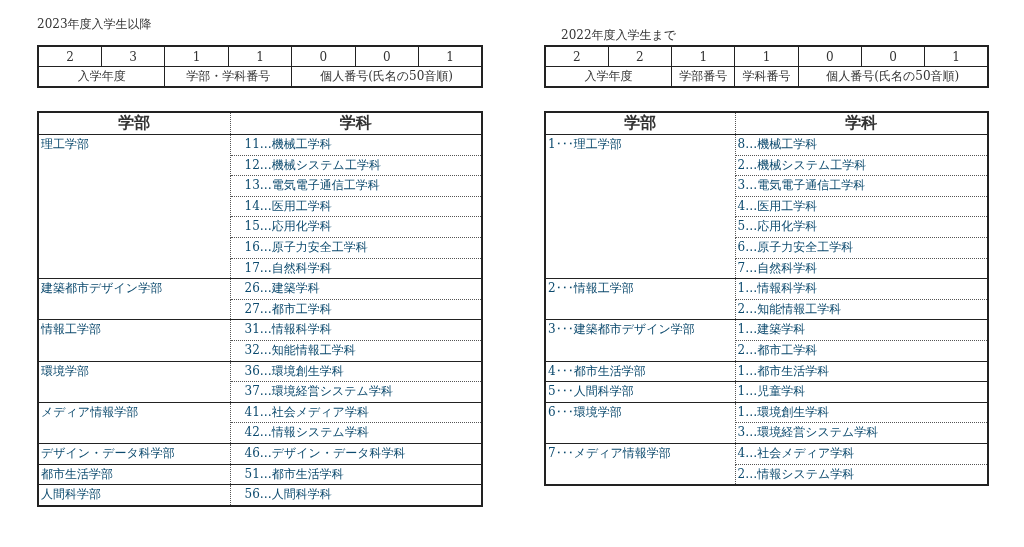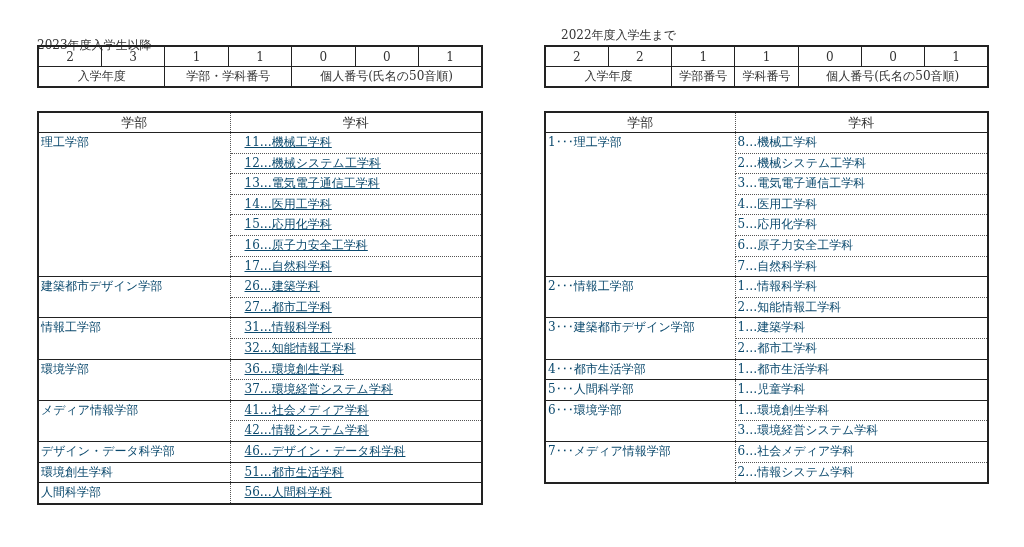--- a/index.html
+++ b/index.html
@@ -4,33 +4,33 @@
 <style>
   html, body { margin:0; padding:0; background:#ffffff; }
   body { width:1024px; height:547px; position:relative; overflow:hidden;
          font-family:"DejaVu Serif","Liberation Serif",serif; color:#333; font-size:12px; }
   .panel { position:absolute; top:0; }
   .caption { position:absolute; font-size:12px; color:#333; white-space:nowrap; }
   table { border-collapse:collapse; position:absolute; table-layout:fixed; }
   .code td { border:1px solid #222; text-align:center; height:19px; padding:0; font-size:12px; color:#333; }
   .code { border:2px solid #222; }
   .main { border:2px solid #222; }
-  .main th { font-weight:normal; height:19px; border-bottom:1px solid #222; text-align:center; padding:0; font-size:13px; color:#333; }
+  .main th { font-weight:bold; height:19px; border-bottom:1px solid #222; text-align:center; padding:0; font-size:16px; color:#333; }
   .main th.c1 { border-right:1px dotted #555; }
   .main td { height:19.6px; padding:0 0 0 2px; font-size:12px; color:#0c4a6e; white-space:nowrap; vertical-align:top; line-height:19px; }
   .main td.fac { border-right:1px dotted #555; border-top:1px solid #222; }
   .main td.dep { border-top:1px dotted #555; }
   .main td.dep.first { border-top:1px solid #222; }
-  .left .main td.dep { padding-left:14px;text-decoration:underline; }
+  .left .main td.dep { padding-left:14px; }
 </style>
 </head>
 <body>
 
 <div class="panel left">
-  <div class="caption" style="left:37px; top:37px;">2023年度入学生以降</div>
+  <div class="caption" style="left:37px; top:16px;">2023年度入学生以降</div>
   <table class="code" style="left:37px; top:45px; width:446px;">
     <tbody>
       <tr>
         <td>2</td>
         <td>3</td>
         <td>1</td>
         <td>1</td>
         <td>0</td>
         <td>0</td>
         <td>1</td>
@@ -102,21 +102,21 @@
           <td class="dep first">41…社会メディア学科</td>
         </tr>
         <tr>
           <td class="dep">42…情報システム学科</td>
         </tr>
         <tr>
           <td class="fac" rowspan="1">デザイン・データ科学部</td>
           <td class="dep first">46…デザイン・データ科学科</td>
         </tr>
         <tr>
-          <td class="fac" rowspan="1">環境創生学科</td>
+          <td class="fac" rowspan="1">都市生活学部</td>
           <td class="dep first">51…都市生活学科</td>
         </tr>
         <tr>
           <td class="fac" rowspan="1">人間科学部</td>
           <td class="dep first">56…人間科学科</td>
         </tr>
       </tbody>
   </table>
 </div>
 
@@ -199,20 +199,20 @@
         </tr>
         <tr>
           <td class="fac" rowspan="2">6･･･環境学部</td>
           <td class="dep first">1…環境創生学科</td>
         </tr>
         <tr>
           <td class="dep">3…環境経営システム学科</td>
         </tr>
         <tr>
           <td class="fac" rowspan="2">7･･･メディア情報学部</td>
-          <td class="dep first">6…社会メディア学科</td>
+          <td class="dep first">4…社会メディア学科</td>
         </tr>
         <tr>
           <td class="dep">2…情報システム学科</td>
         </tr>
       </tbody>
   </table>
 </div>
 
 </body></html>

